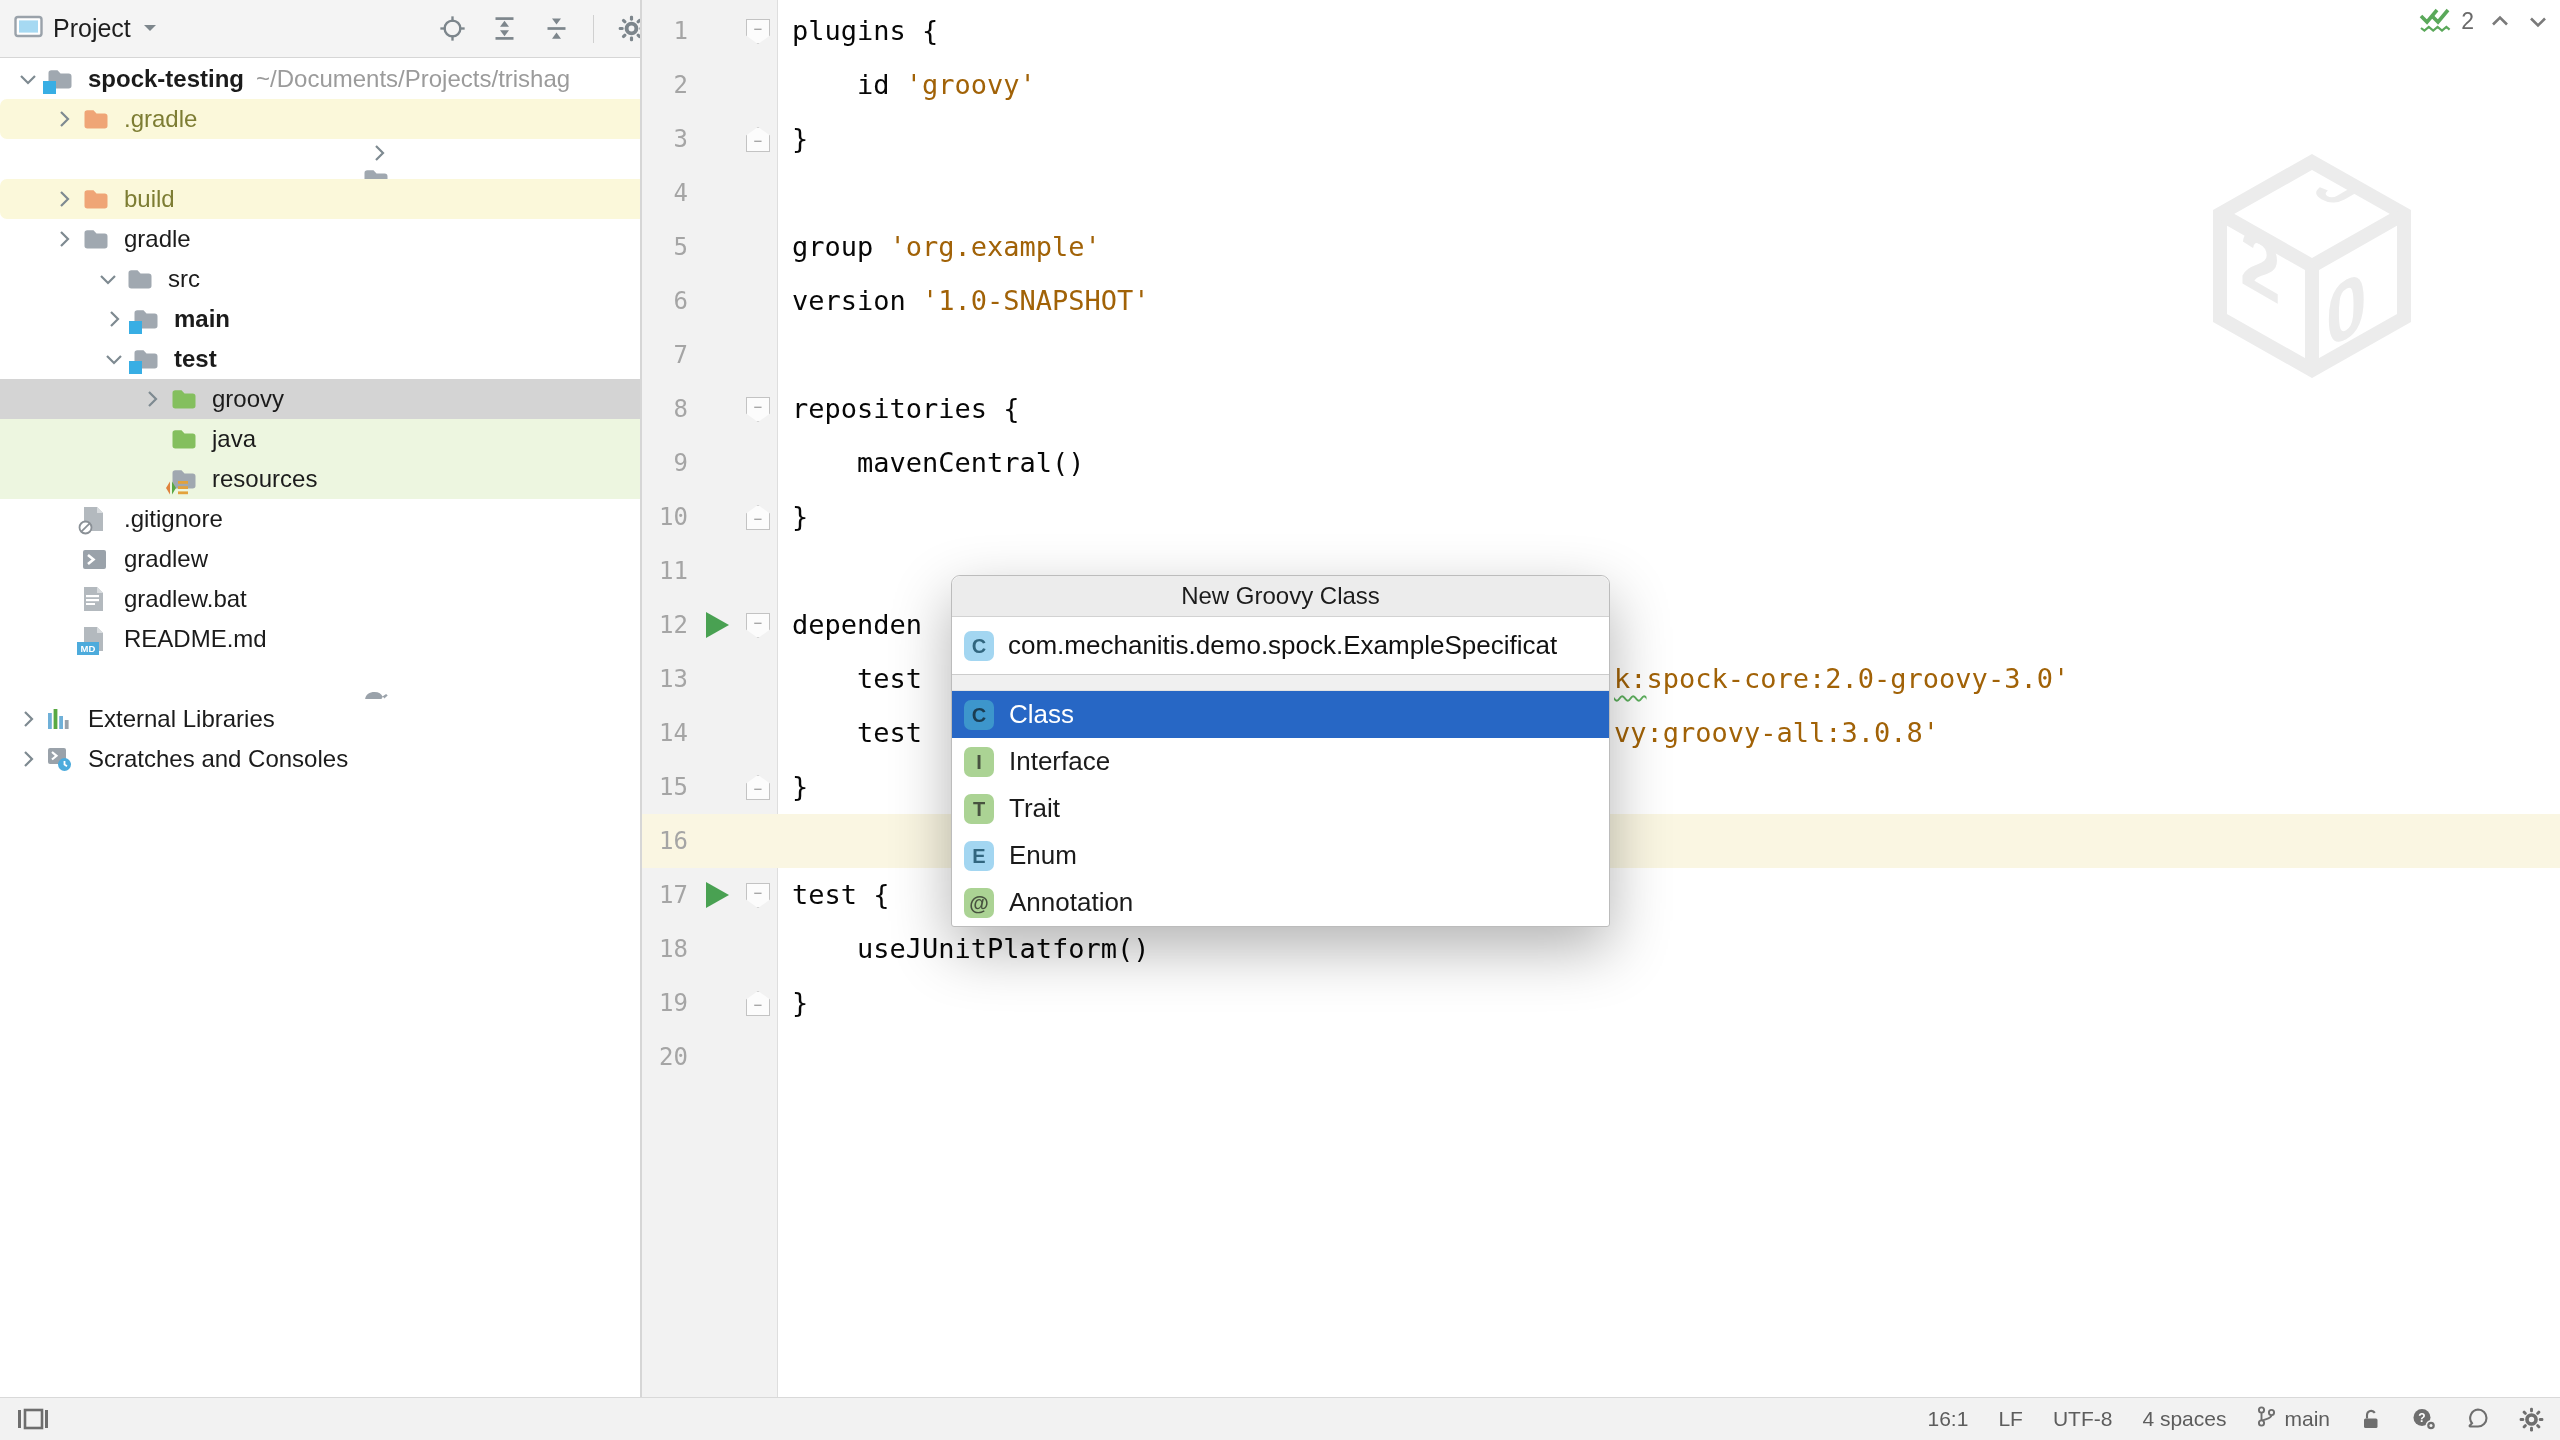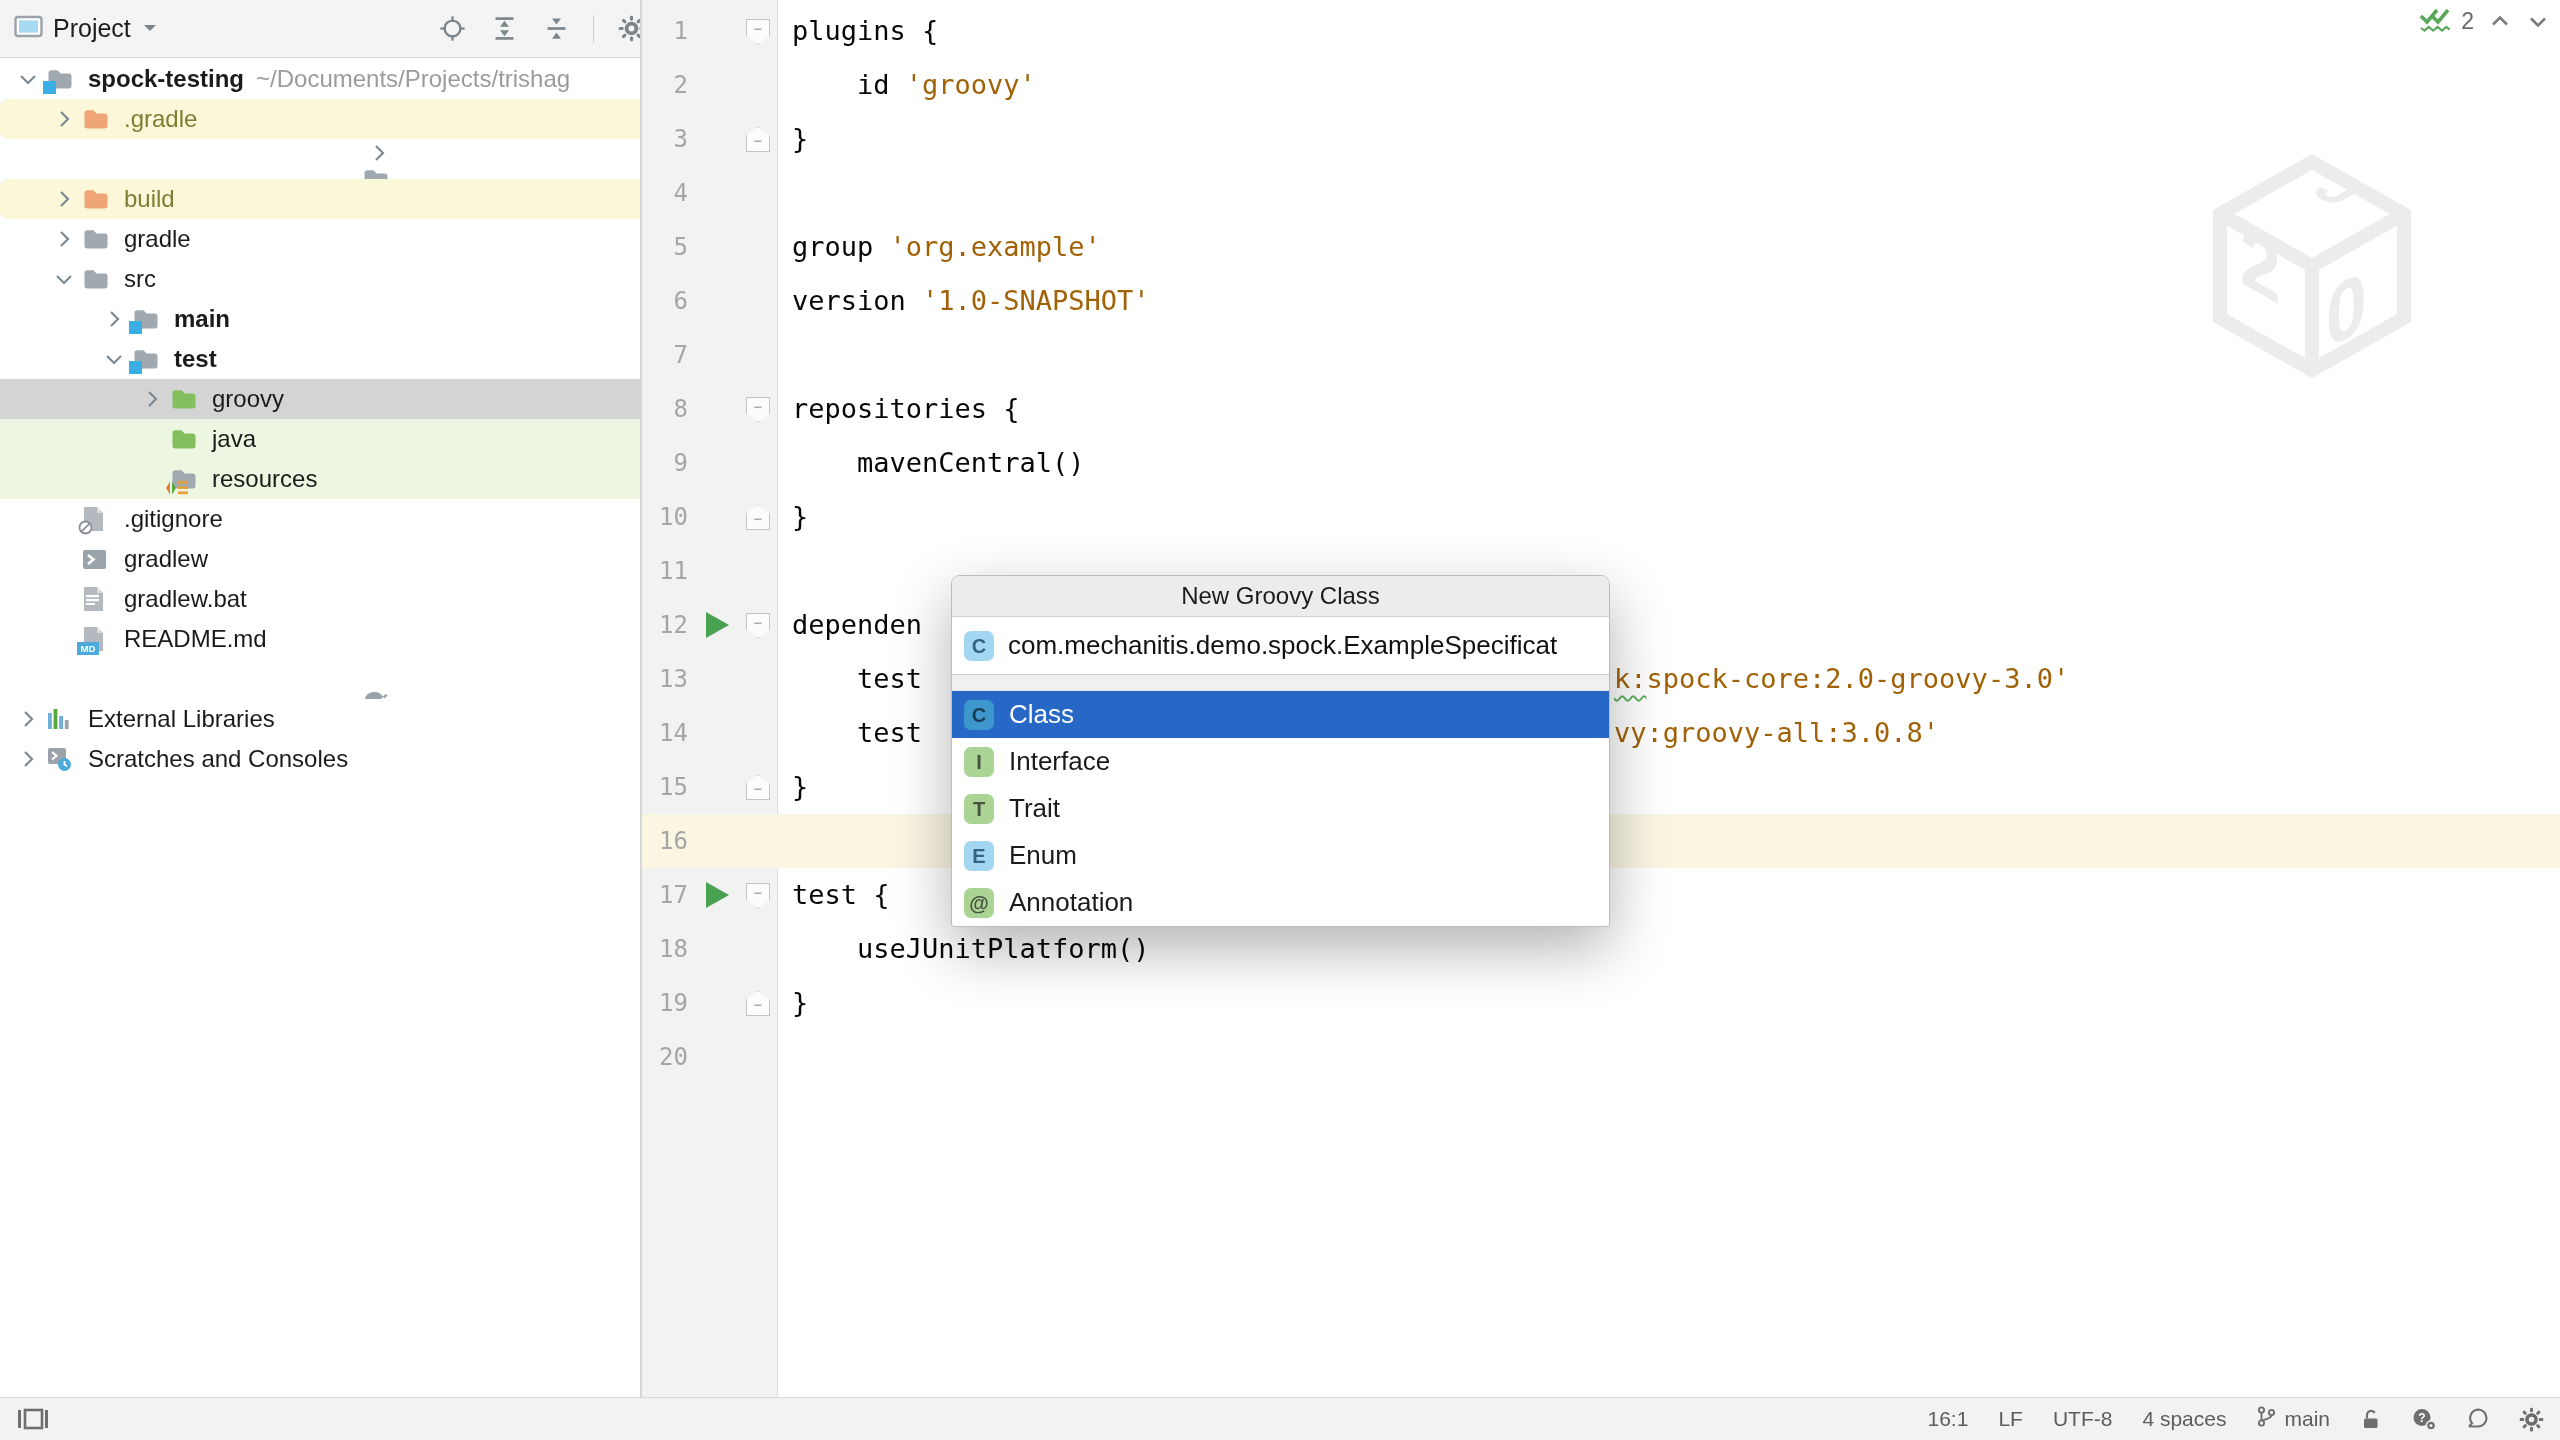--- a/index.html
+++ b/index.html
@@ -208,21 +208,21 @@
               <polyline points="9,5 16,12 9,19" fill="none" stroke="#7e8a91" stroke-width="2.2"></polyline>
             </svg>
           </span>
           <span class="ticon">
             <svg width="28" height="24" viewBox="0 0 28 24">
               <path d="M2.5 6c0-1.8 1-2.8 2.8-2.8h6.2l3 3.2h8.2c1.8 0 2.8 1 2.8 2.8v9.6c0 1.8-1 2.8-2.8 2.8H5.3c-1.8 0-2.8-1-2.8-2.8z" fill="#a0a8b0"></path>
             </svg>
           </span>
           <span class="tlabel">gradle</span>
         </div>
-        <div class="trow" style="padding-left: 46px;">
+        <div class="trow" style="padding-left: 46px; margin-left: 44px;">
           <span class="chev exp">
             <svg width="24" height="24" viewBox="0 0 24 24">
               <polyline points="9,5 16,12 9,19" fill="none" stroke="#7e8a91" stroke-width="2.2"></polyline>
             </svg>
           </span>
           <span class="ticon">
             <svg width="28" height="24" viewBox="0 0 28 24">
               <path d="M2.5 6c0-1.8 1-2.8 2.8-2.8h6.2l3 3.2h8.2c1.8 0 2.8 1 2.8 2.8v9.6c0 1.8-1 2.8-2.8 2.8H5.3c-1.8 0-2.8-1-2.8-2.8z" fill="#a0a8b0"></path>
             </svg>
           </span>

